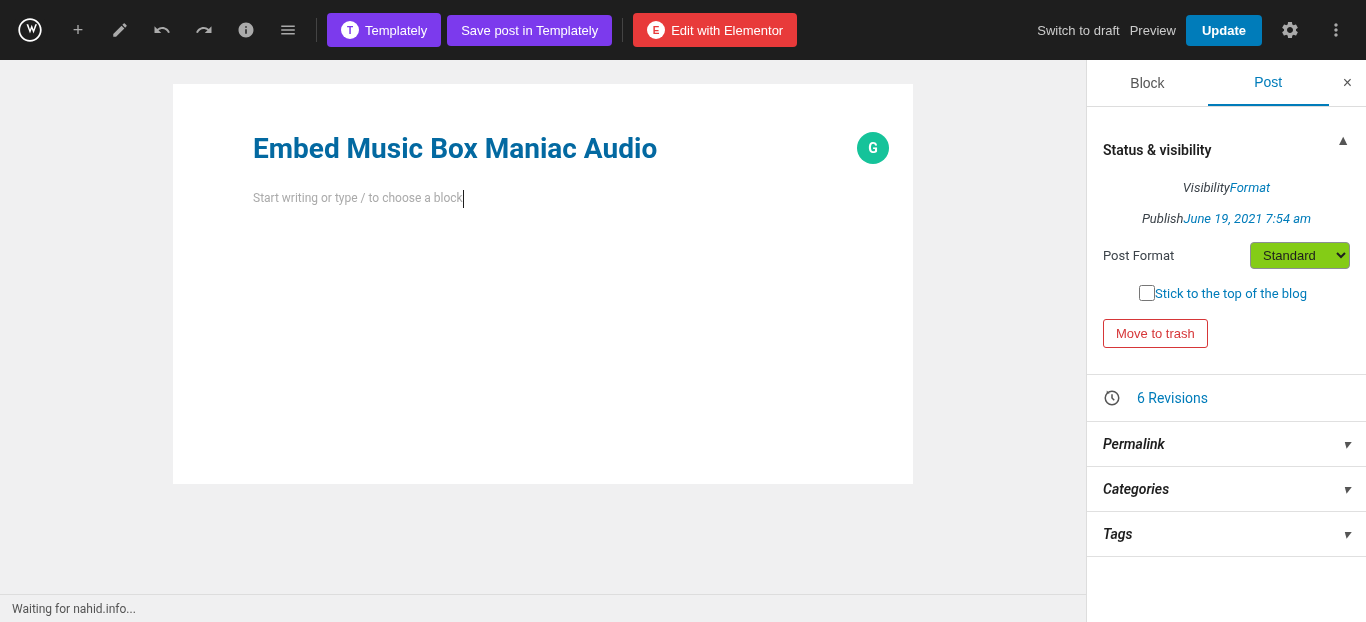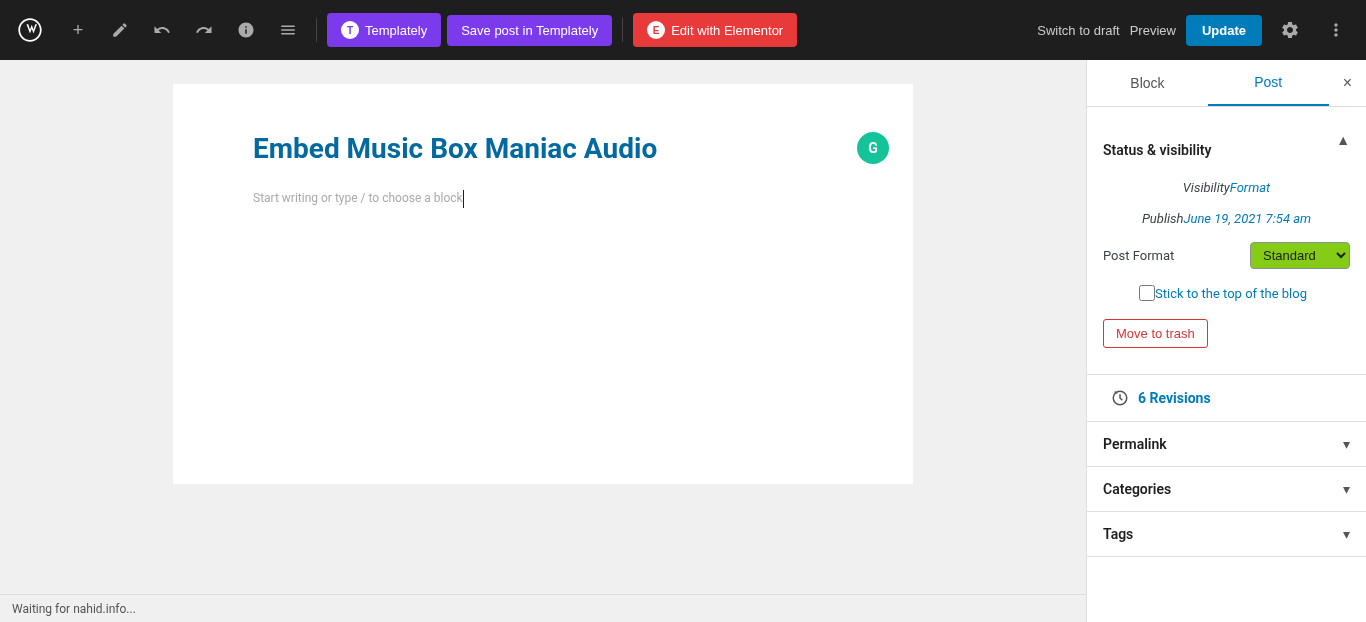--- a/index.html
+++ b/index.html
@@ -335,43 +335,43 @@
       border-radius: 3px;
       padding: 6px 12px;
       font-size: 13px;
       cursor: pointer;
     }
 
     
     .revisions-row {
       display: flex;
       align-items: center;
-      padding: 14px 24px;
-      gap: 9px;
+      padding: 14px 16px;
+      gap: 16px;
       cursor: pointer;
       border-bottom: 1px solid #e0e0e0;
-      font-weight: bold;
     }
     .revisions-icon {
       width: 18px; height: 18px;
       color: #555;
     }
     .revisions-label {
       font-size: 14px;
       color: #007cba;
     }
 
     
     .collapsed-section {
       display: flex;
       align-items: center;
       justify-content: space-between;
       padding: 14px 16px;
       cursor: pointer;
       border-bottom: 1px solid #e0e0e0;
+      font-style: italic;
     }
     .collapsed-title {
       font-size: 14px;
       font-weight: 600;
       color: #1e1e1e;
     }
   </style>
 </head>
 <body>
 

